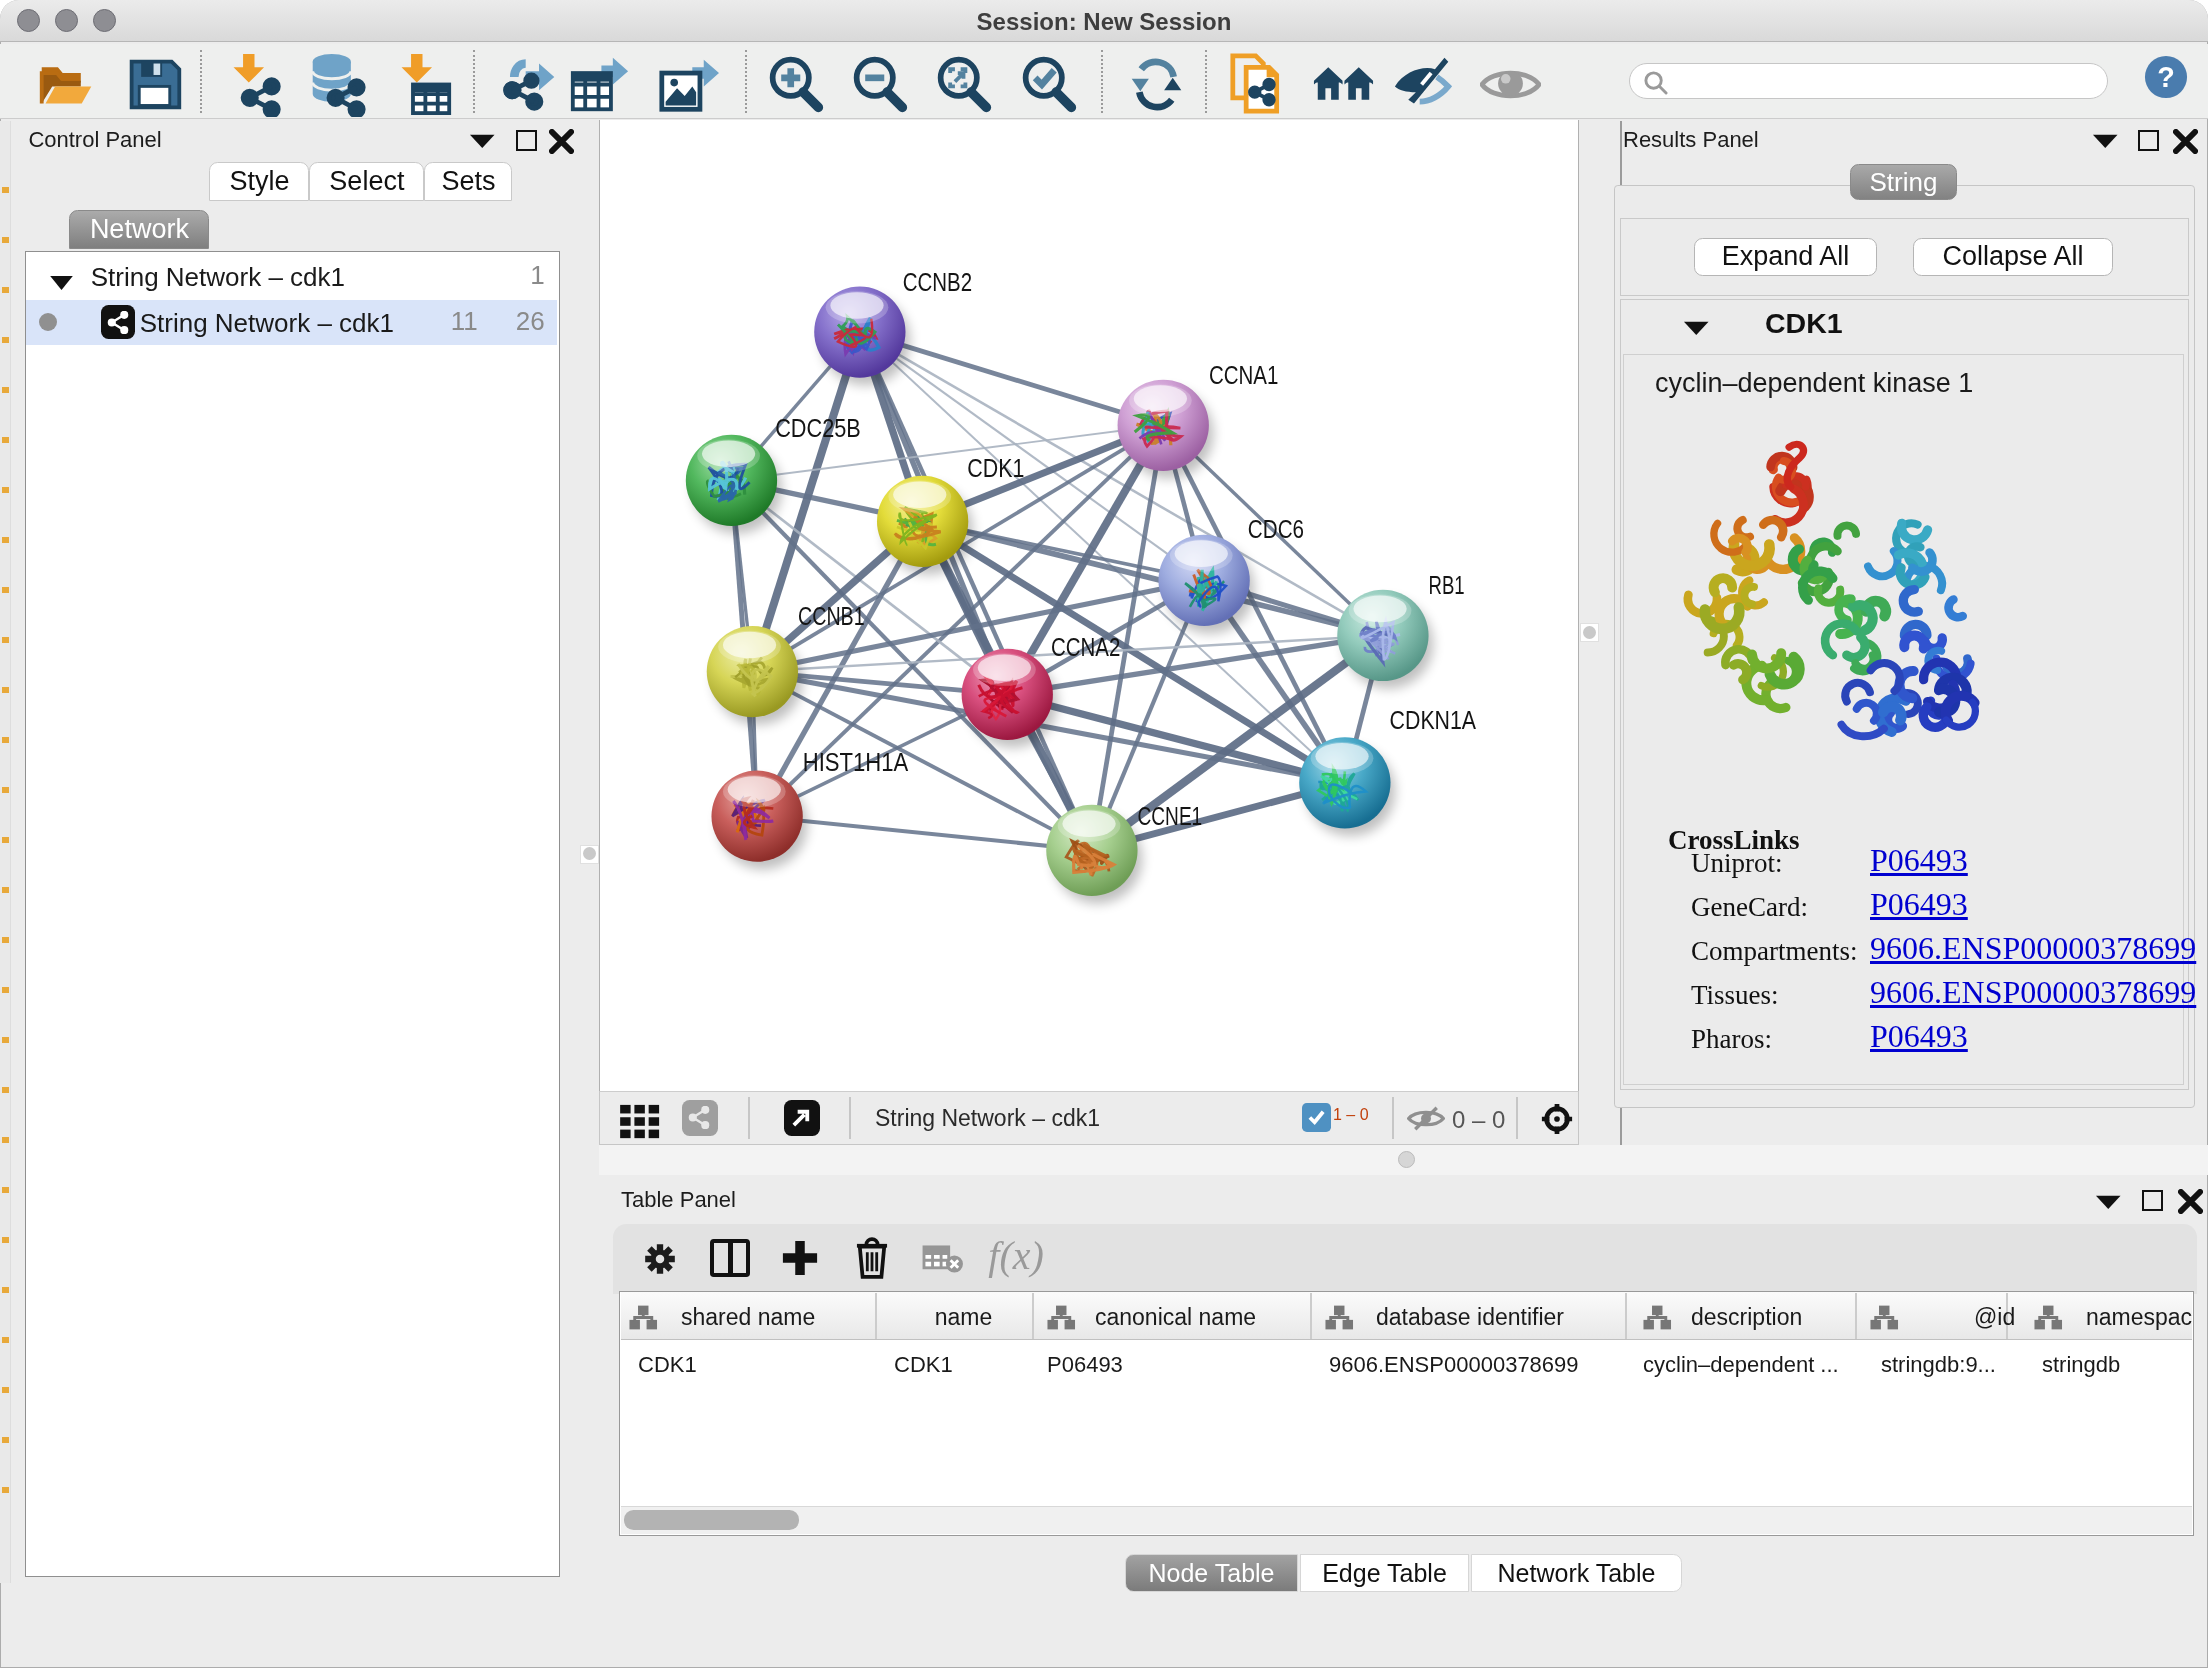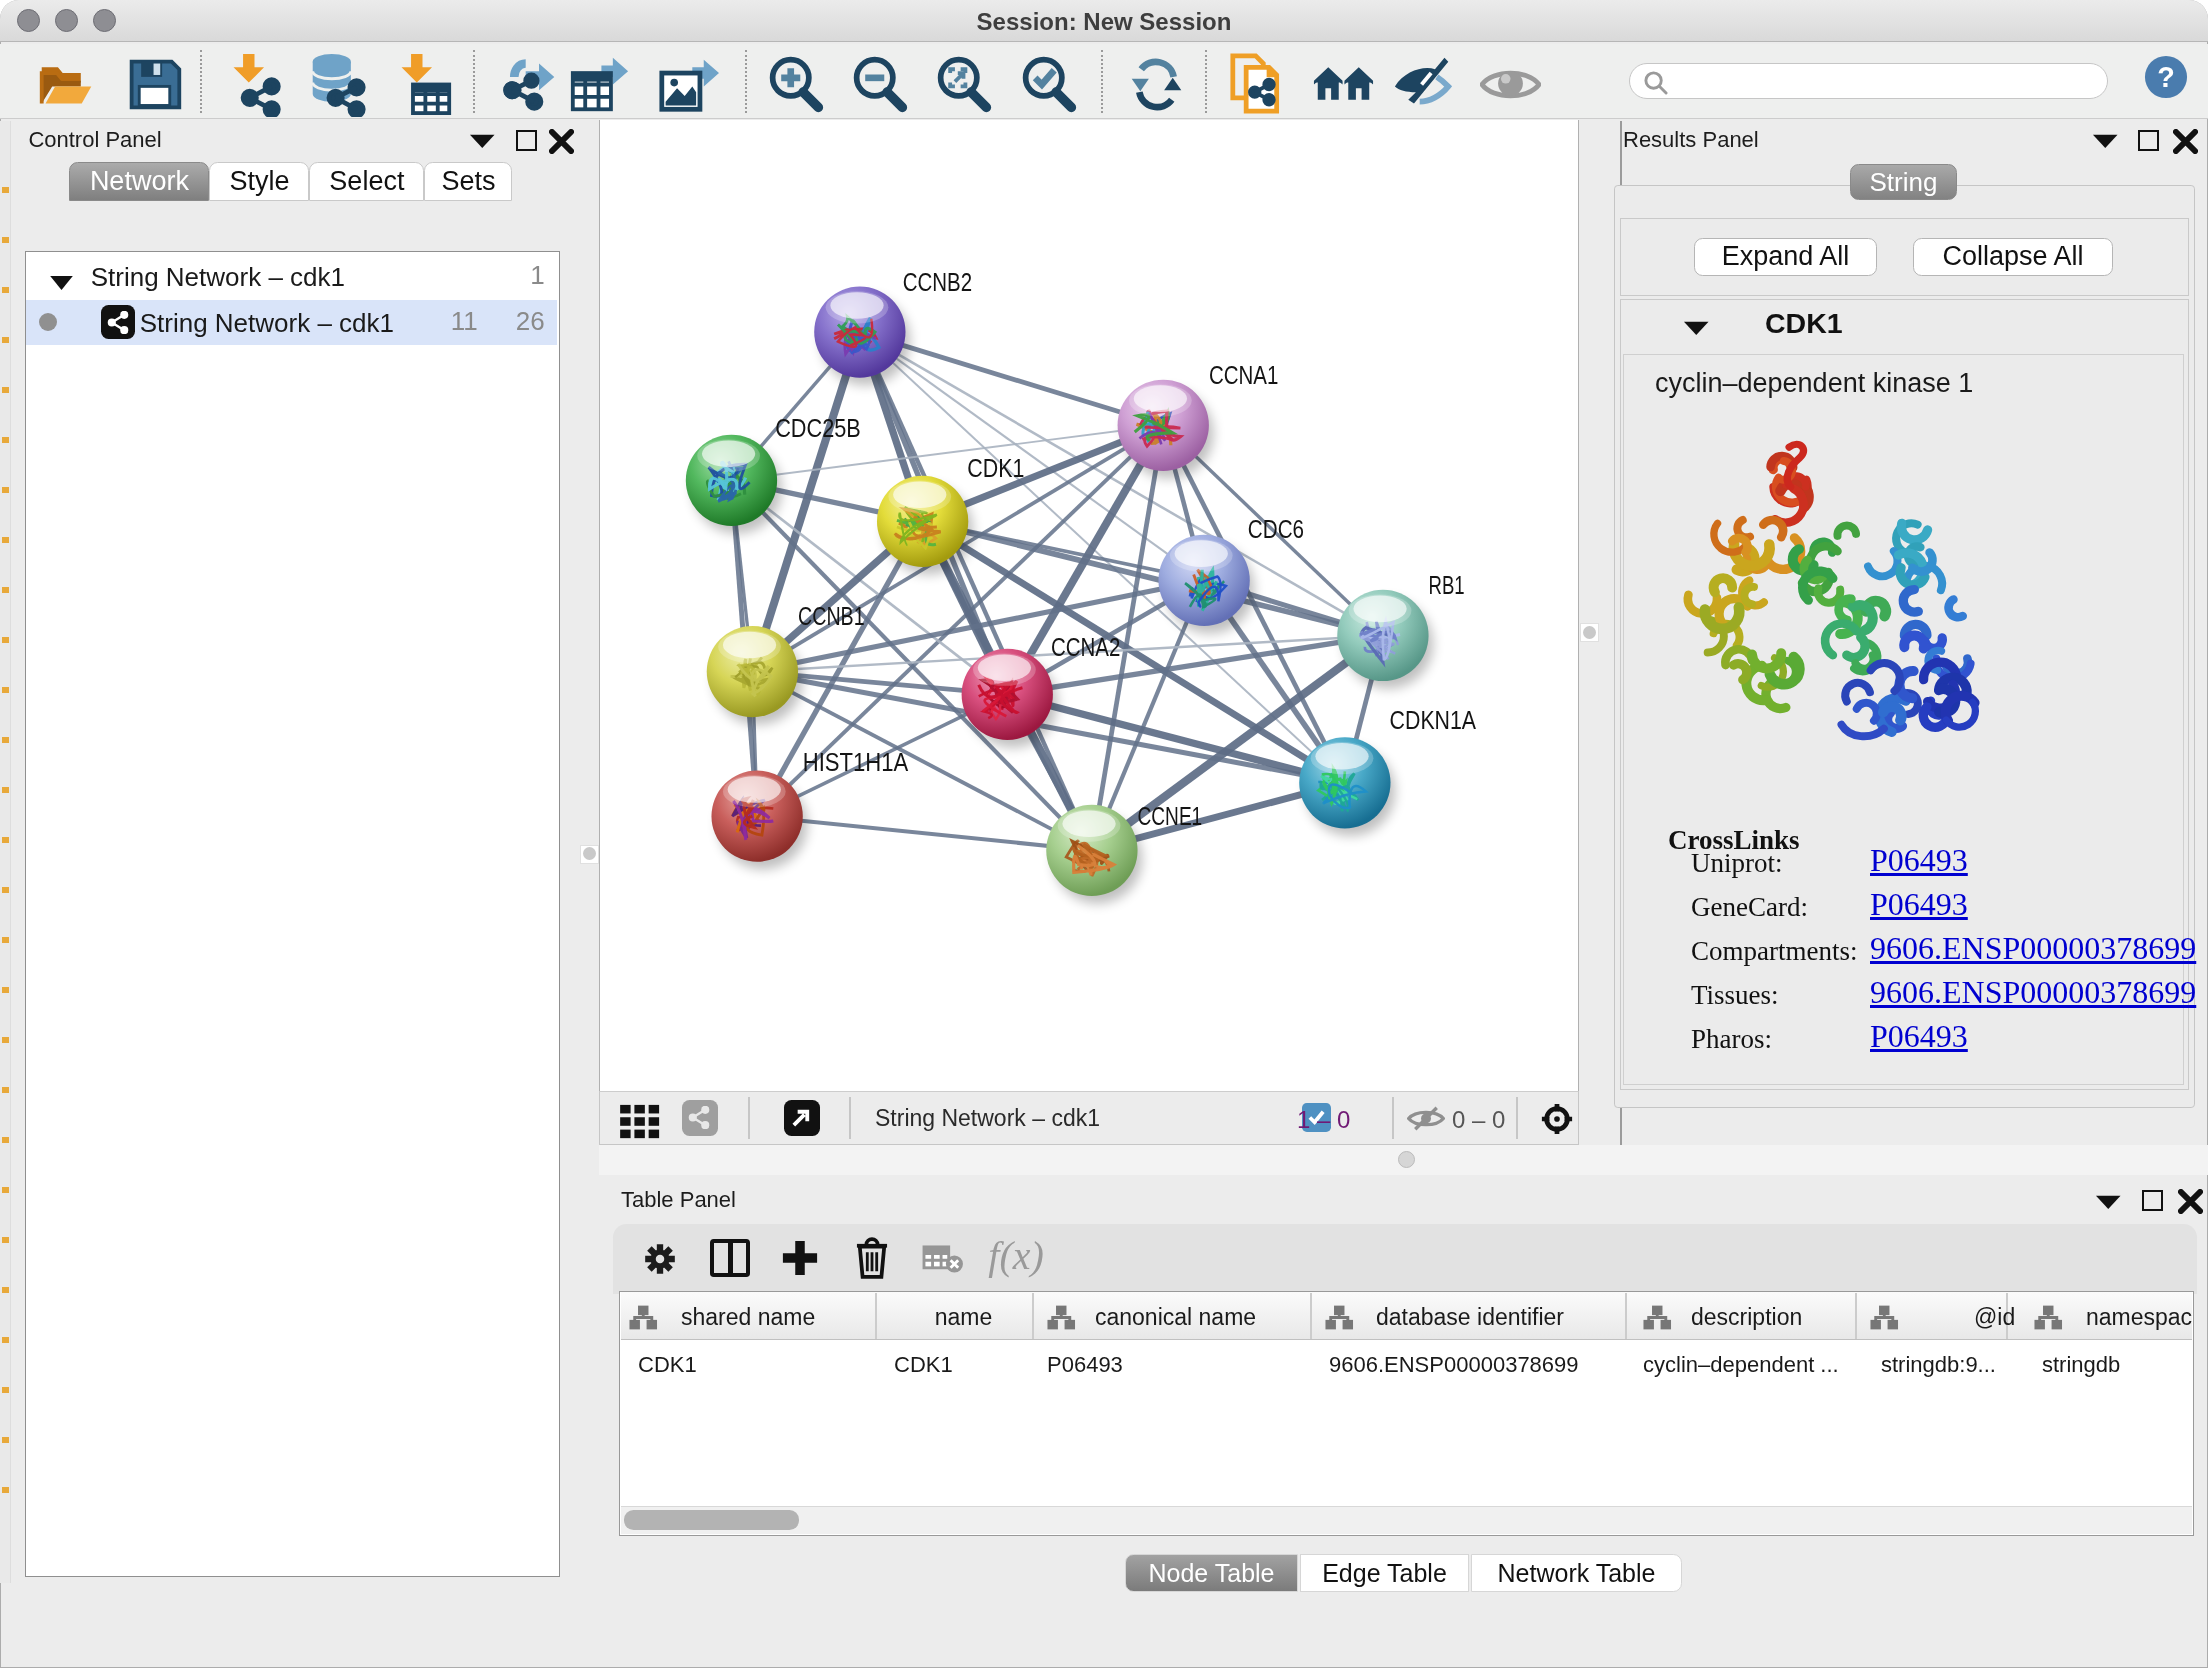--- a/index.html
+++ b/index.html
@@ -14,21 +14,21 @@
   
   #toolbar { position:absolute; left:0; top:44px; width:2208px; height:75px; background:#eeefee; border-bottom:1.9px solid #cccccc; }
   .tsep { position:absolute; top:5.7px; height:63px; width:0; border-left:2.9px dotted #9a9a9a; }
   .ticon { position:absolute; top:0; }
   #searchbox { position:absolute; left:1629px; top:19px; width:479px; height:36px; background:#fff; border:1.9px solid #c6c6c6; border-radius:18px; }
   
   .ptitle { font-size:22px; color:#1c1c1c; padding-top:3.8px; }
   
   #cpanel { position:absolute; left:11.4px; top:121px; width:550px; height:1462px; }
   .tab { position:absolute; top:41px; height:39px; background:#fff; border:1px solid #c9c9c9; font-size:27px; color:#111; text-align:center; border-radius:8.6px 8.6px 0 0; line-height:37px; }
-  .tabsel { background:linear-gradient(#ababab,#7f7f7f); color:#fff; border-color:#8a8a8a; }
+  .tabsel { background:linear-gradient(#ababab,#7f7f7f); color:#fff; border-color:#8a8a8a;margin-top:48px; }
   #nethdr { position:absolute; left:13.3px; top:80px; width:535px; height:49px; background:linear-gradient(#ececec,#dedede); border:1.9px solid #c3c3c3; }
   #netlist { position:absolute; left:13.3px; top:130px; width:535px; height:1326px; background:#fff; border:1.9px solid #8f8f8f; }
   
   #canvas { position:absolute; left:599px; top:120px; width:980px; height:971px; background:#fff; border-left:1.9px solid #b0b0b0; border-right:1.9px solid #b0b0b0; }
   #netfooter { position:absolute; left:599px; top:1091px; width:980px; height:54px; background:#ececec; border:1.9px solid #c6c6c6; border-top:1.9px solid #cdcdcd; }
   
   #rpanel { position:absolute; left:1581px; top:121px; width:628px; height:1046px; }
   
   #tpanel { position:absolute; left:599px; top:1145px; width:1609px; height:457px; }
   
@@ -547,21 +547,21 @@
     <div class="abs" style="left:184px;top:7.6px;width:36px;height:36px;border-radius:7.6px;background:#111"></div>
     <svg class="abs" style="left:190px;top:14.3px" width="23" height="23" viewBox="0 0 24 24">
       <path d="M4 20 L15 9 M8 6 h10 v10" fill="none" stroke="#fff" stroke-width="4"></path>
     </svg>
     <div class="abs" style="left:249px;top:4.8px;width:1.9px;height:42px;background:#c6c6c6"></div>
     <div class="abs" style="left:275px;top:13.3px;font-size:23px;color:#2a2a2a">String Network – cdk1</div>
     <div class="abs" style="left:702px;top:11.4px;width:28.5px;height:28.5px;background:#4f91c2;border-radius:4.8px"></div>
     <svg class="abs" style="left:707px;top:16px" width="19" height="19" viewBox="0 0 20 20">
         <path d="M3 10 l5 5 L17 4" fill="none" stroke="#fff" stroke-width="4"></path>
       </svg>
-    <div class="abs" style="left:697px;top:14.3px;font-size:24px;color:#701a75">1 – 0</div>
+    <div class="abs" style="left:733px;top:14.3px;font-size:16px;color:#c2410c">1 – 0</div>
     <div class="abs" style="left:792px;top:4.8px;width:1.9px;height:42px;background:#c6c6c6"></div>
     <svg class="abs" style="left:807px;top:14.3px" width="38" height="25" viewBox="0 0 46 30">
       <path d="M2 15 C10 5 36 5 44 15 C36 25 10 25 2 15 z" fill="none" stroke="#8f8f8f" stroke-width="4"></path>
       <circle cx="23" cy="15" r="6" fill="#8f8f8f"></circle>
       <path d="M36 2 L10 28" stroke="#8f8f8f" stroke-width="4"></path>
     </svg>
     <div class="abs" style="left:852px;top:14.3px;font-size:24px;color:#555">0 – 0</div>
     <div class="abs" style="left:916px;top:4.8px;width:1.9px;height:42px;background:#c6c6c6"></div>
     <svg class="abs" style="left:940px;top:9.5px" width="34" height="34" viewBox="0 0 36 36">
       <circle cx="18" cy="18" r="11" fill="none" stroke="#111" stroke-width="5"></circle>

